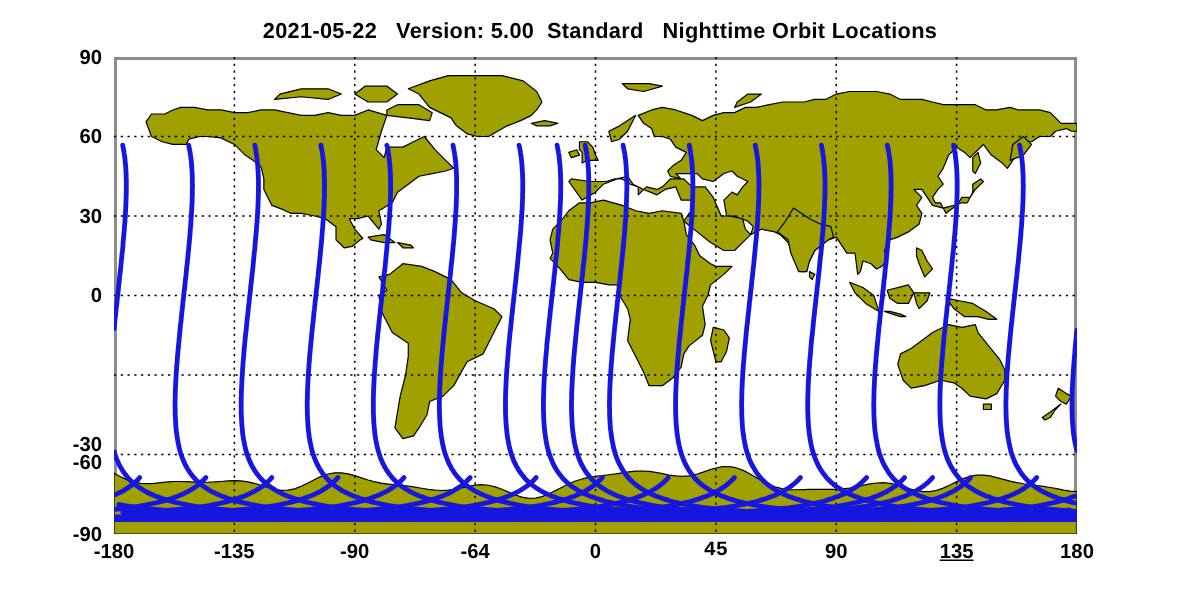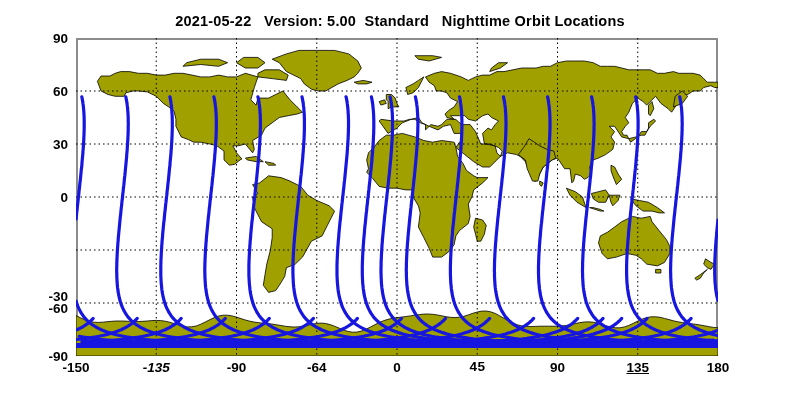--- a/index.html
+++ b/index.html
@@ -112,22 +112,22 @@
   <div id="ylabels">
       <div class="ylab" style="top: 38px;">90</div>
       <div class="ylab" style="top: 91px;">60</div>
       <div class="ylab" style="top: 144px;">30</div>
       <div class="ylab" style="top: 197px;">0</div>
       <div class="ylab" style="top: 250px; margin-top: 46px;">-30</div>
       <div class="ylab" style="top: 308px;">-60</div>
       <div class="ylab" style="top: 356px;">-90</div>
     </div>
   <div id="xlabels">
-      <div class="xlab" style="left: 76px;">-150</div>
-      <div class="xlab" style="left: 156.25px; font-style: italic;">-135</div>
+      <div class="xlab" style="left: 76px;">-180</div>
+      <div class="xlab" style="left: 156.25px;">-135</div>
       <div class="xlab" style="left: 236.5px;">-90</div>
       <div class="xlab" style="left: 316.75px;">-64</div>
       <div class="xlab" style="left: 397px;">0</div>
       <div class="xlab" style="left: 477.25px; font-family: Liberation Mono, monospace;">45</div>
       <div class="xlab" style="left: 557.5px;">90</div>
       <div class="xlab" style="left: 637.75px; text-decoration: underline;">135</div>
       <div class="xlab" style="left: 718px;">180</div>
     </div>
 
 </div>

